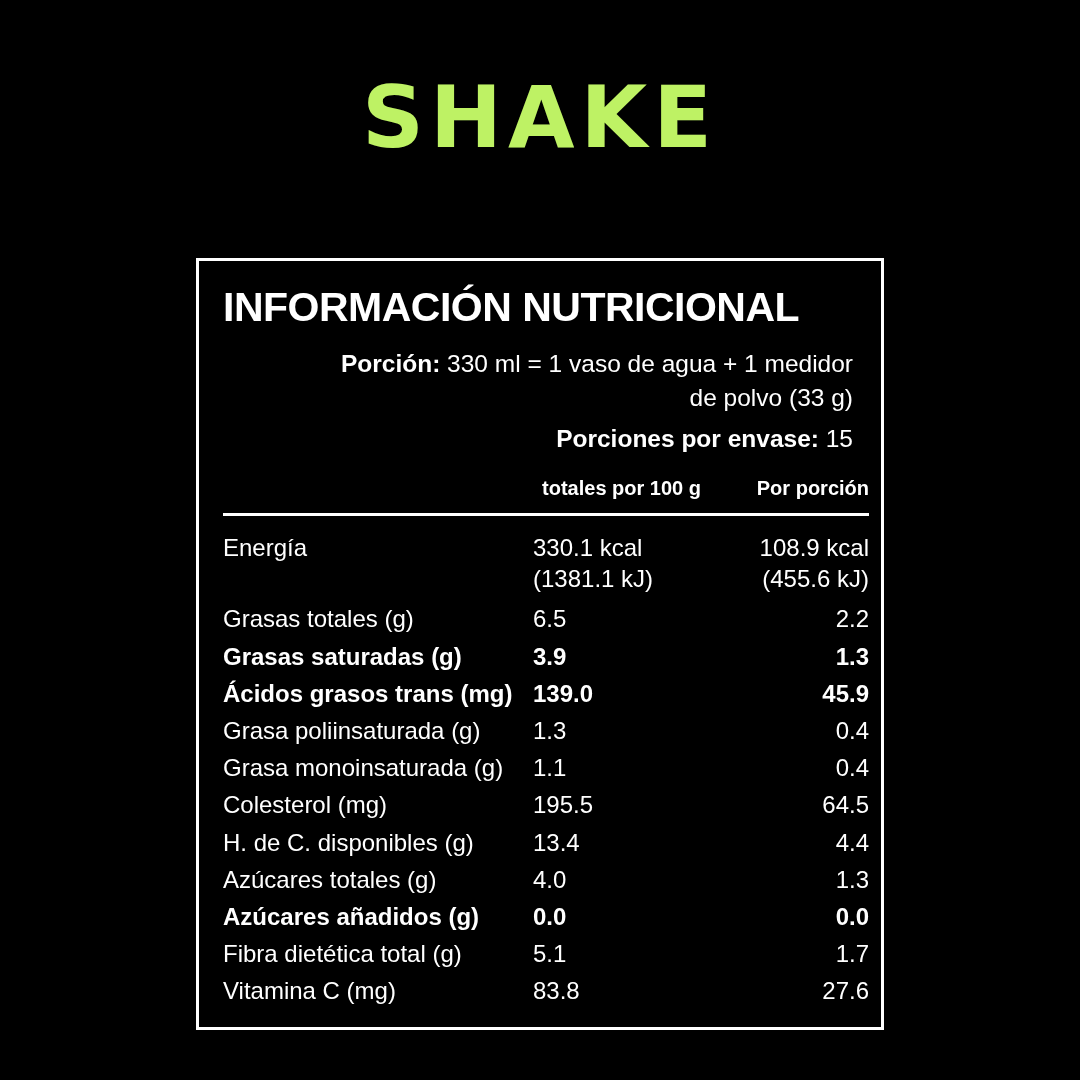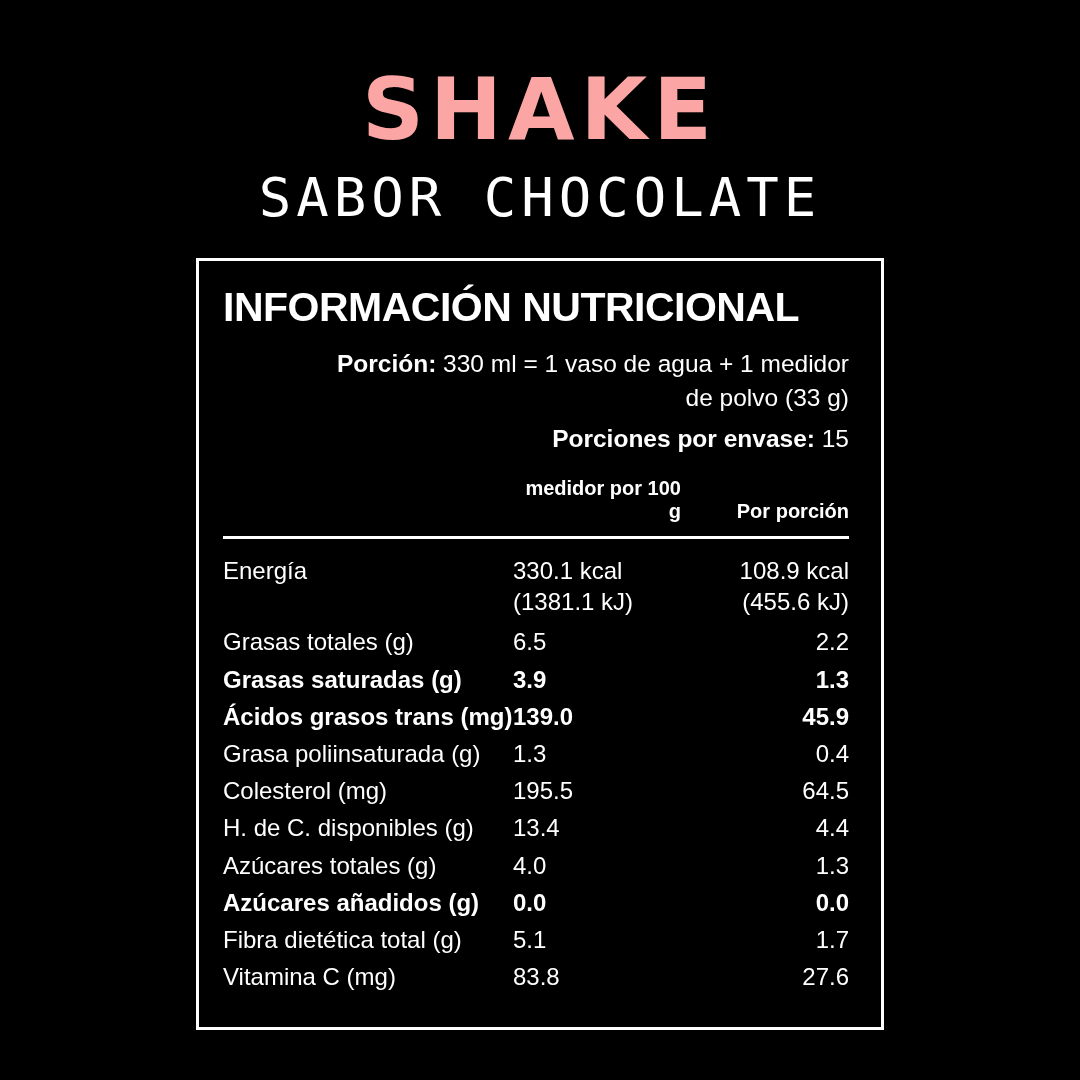--- a/index.html
+++ b/index.html
@@ -27,44 +27,44 @@
     top: 56px;
     left: 0;
     width: 1080px;
     text-align: center;
   }
   .product-title {
     font-family: "DejaVu Sans", sans-serif;
     font-weight: 700;
     font-size: 86px;
     letter-spacing: 6px;
-    color: #fca5a5;
+    color: #bef264;
     line-height: 1.05;
-    margin: 8px;
+    margin: 16px;
   }
   .product-subtitle {
     font-family: "DejaVu Sans Mono", monospace;
     font-weight: 400;
     font-size: 54px;
     letter-spacing: 5px;
     color: #ffffff;
     margin: 16px 0 0 0;
     line-height: 1.05;
   }
 
   
   .panel {
     position: absolute;
     left: 196px;
     top: 258px;
     width: 688px;
     height: 772px;
     border: 3px solid #ffffff;
     box-sizing: border-box;
-    padding: 20px 32px 0 24px;
+    padding: 20px 12px 0 24px;
   }
   .panel-heading {
     font-family: "Liberation Sans", sans-serif;
     font-weight: 700;
     font-size: 41px;
     letter-spacing: -0.5px;
     margin: 4px 0 18px 0;
     line-height: 1.1;
     white-space: nowrap;
   }
@@ -129,41 +129,40 @@
   tr.energy td { padding-bottom: 0; }
   tr.energy2 td { padding-top: 0; padding-bottom: 6px; }
 </style>
 </head>
 <body>
 
 <div class="page">
 
   <div class="title-block">
     <div class="product-title">SHAKE</div>
-    <div class="product-subtitle">SABOR CHOCOLATE</div>
   </div>
 
   <div class="panel">
     <div class="panel-heading">INFORMACIÓN NUTRICIONAL</div>
 
     <div class="serving-line">
       <b>Porción:</b><span> 330 ml = 1 vaso de agua + 1 medidor</span>
     </div>
     <div class="serving-line second">
       <span>de polvo (33 g)</span>
     </div>
     <div class="serving-line">
       <b>Porciones por envase:</b><span> 15</span>
     </div>
 
     <table class="nutri">
       <thead>
         <tr>
           <th class="name-col"></th>
-          <th>medidor por 100 g</th>
+          <th>totales por 100 g</th>
           <th>Por porción</th>
         </tr>
         <tr class="rule-row">
           <td colspan="3">
               <div class="rule"></div>
             </td>
         </tr>
       </thead>
       <tbody>
         <tr class="energy">
@@ -190,20 +189,25 @@
           <td class="name">Ácidos grasos trans (mg)</td>
           <td class="val">139.0</td>
           <td class="val2">45.9</td>
         </tr>
         <tr>
           <td class="name">Grasa poliinsaturada (g)</td>
           <td class="val">1.3</td>
           <td class="val2">0.4</td>
         </tr>
         <tr>
+          <td class="name">Grasa monoinsaturada (g)</td>
+          <td class="val">1.1</td>
+          <td class="val2">0.4</td>
+        </tr>
+        <tr>
           <td class="name">Colesterol (mg)</td>
           <td class="val">195.5</td>
           <td class="val2">64.5</td>
         </tr>
         <tr>
           <td class="name">H. de C. disponibles (g)</td>
           <td class="val">13.4</td>
           <td class="val2">4.4</td>
         </tr>
         <tr>

